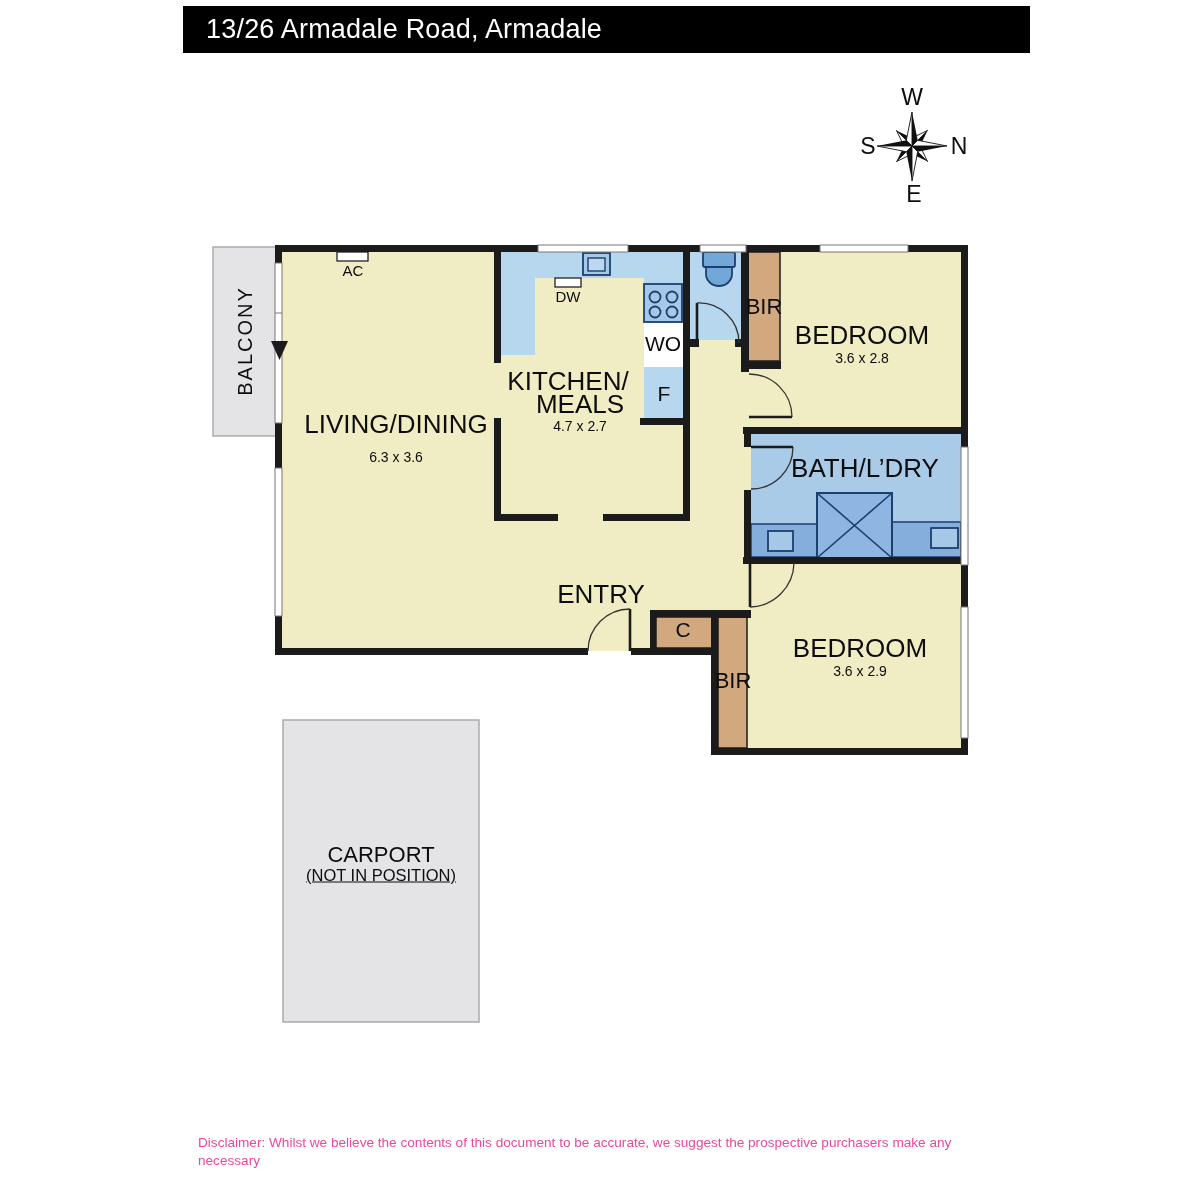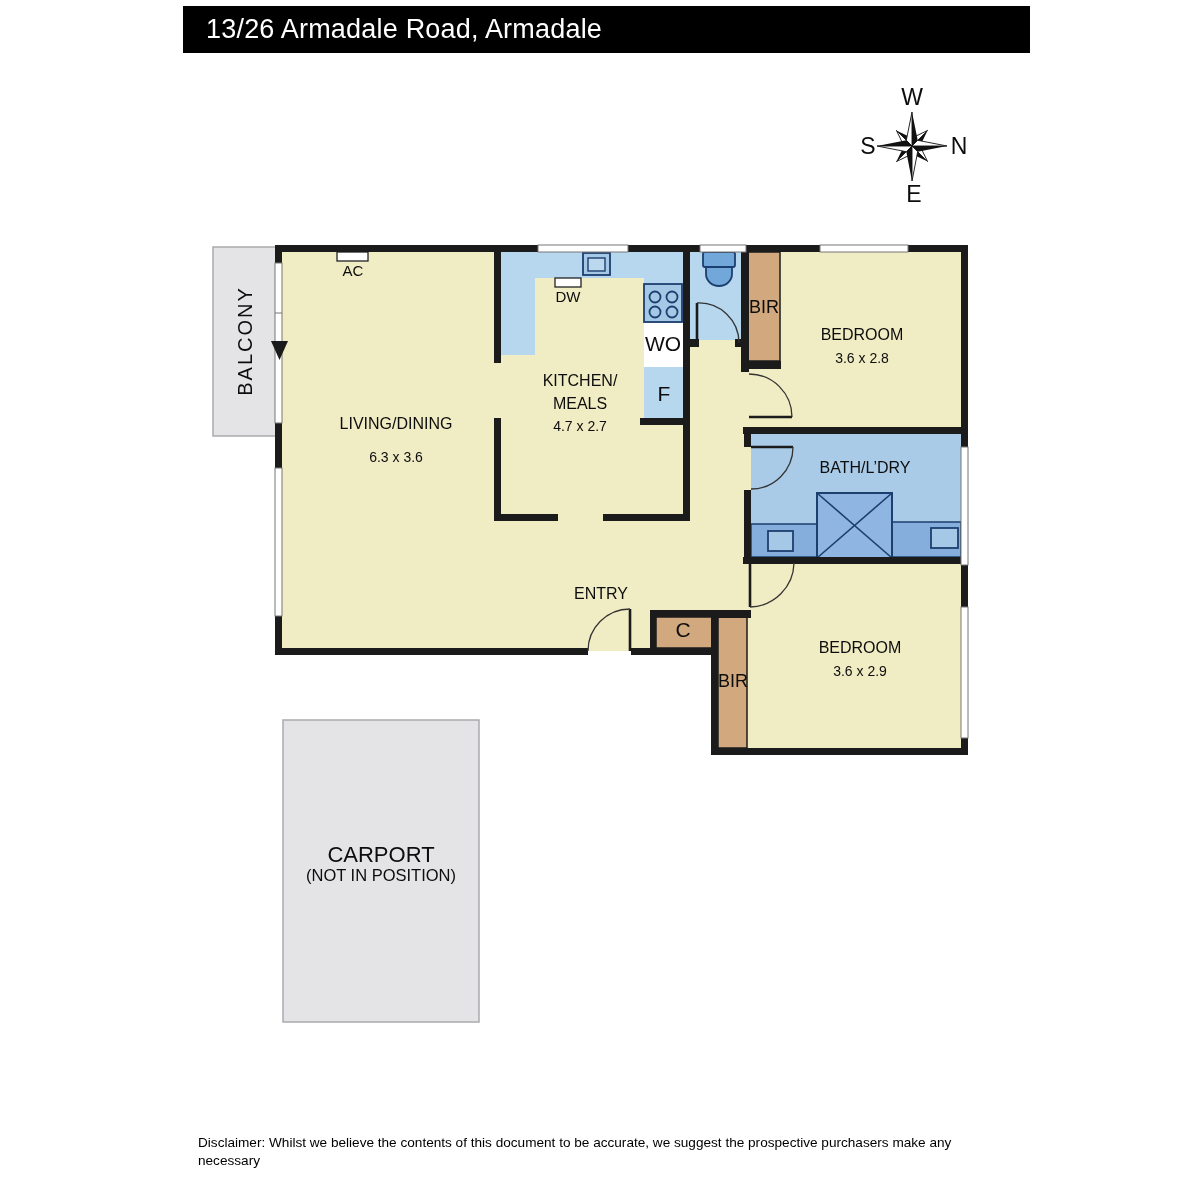--- a/index.html
+++ b/index.html
@@ -4,30 +4,30 @@
 <style>
   html,body{margin:0;padding:0;background:#ffffff;}
   .canvas{position:relative;width:1200px;height:1200px;background:#ffffff;overflow:hidden;
           font-family:"Liberation Sans",sans-serif;}
   .plan-svg{position:absolute;left:0;top:0;z-index:1;}
   .titlebar{position:absolute;left:183px;top:6px;width:847px;height:47px;background:var(--title-bg,#000);
             z-index:3;display:flex;align-items:center;}
   .titlebar span{color:var(--title-text,#fff);font-size:27px;padding-left:23px;letter-spacing:.2px;}
   .lbl{position:absolute;transform:translate(-50%,-50%);white-space:nowrap;color:#0d0d0d;z-index:2;
        text-align:center;}
-  .room-name{font-size:16px;}
+  .room-name{font-size:26px;}
   .room-dims{font-size:14px;}
   .fix-lbl-lg{font-size:21px;text-align:right;}
-  .fix-lbl-md{font-size:18px;}
+  .fix-lbl-md{font-size:22px;}
   .fix-lbl-sm{font-size:15px;}
   .compass-letter{font-size:23px;}
   .balcony-lbl{font-size:20px;letter-spacing:2px;transform:translate(-50%,-50%) rotate(-90deg);}
   .carport-lbl{font-size:22px;}
-  .carport-note{font-size:16.5px;}
-  .disclaimer{position:absolute;left:198px;top:1134px;width:815px;z-index:2;color:#000000;
+  .carport-note{font-size:16.5px;text-decoration:underline;}
+  .disclaimer{position:absolute;left:198px;top:1134px;width:815px;z-index:2;color:#ec4899;
               font-size:13.6px;line-height:17.5px;}
   .disclaimer .l2{padding-left:7px;}
   
   .room{fill:var(--room-fill,#f0ecc3);}
   .out{fill:var(--outdoor-fill,#e4e4e7);stroke:var(--outdoor-border,#ababaf);stroke-width:1.5;}
   .wet{fill:var(--wet-fill,#b7d7ef);}
   .bath{fill:var(--bath-fill,#a9cbe8);}
   .bcounter{fill:var(--bath-counter,#86aedd);stroke:#1d3f6e;stroke-width:1.5;}
   .robe{fill:var(--robe-fill,#d2a87e);stroke:#1b1b1b;stroke-width:1.5;}
   .wall{fill:var(--wall,#1b1b1b);}
@@ -178,21 +178,21 @@
     </g>
   </svg>
 
   <div class="lbl compass-letter" style="left:912px;top:97px">W</div>
   <div class="lbl compass-letter" style="left:868px;top:146px">S</div>
   <div class="lbl compass-letter" style="left:959px;top:146px">N</div>
   <div class="lbl compass-letter" style="left:914px;top:194px">E</div>
 
   <div class="lbl room-name" style="left:396px;top:424px">LIVING/DINING</div>
   <div class="lbl room-dims" style="left:396px;top:457px">6.3 x 3.6</div>
-  <div class="lbl room-name" style="left:580px;top:381px">KITCHEN/</div>
+  <div class="lbl room-name" style="left:568px;top:381px">KITCHEN/</div>
   <div class="lbl room-name" style="left:580px;top:404px">MEALS</div>
   <div class="lbl room-dims" style="left:580px;top:426px">4.7 x 2.7</div>
   <div class="lbl room-name" style="left:862px;top:335px">BEDROOM</div>
   <div class="lbl room-dims" style="left:862px;top:358px">3.6 x 2.8</div>
   <div class="lbl room-name" style="left:865px;top:468px">BATH/L’DRY</div>
   <div class="lbl room-name" style="left:860px;top:648px">BEDROOM</div>
   <div class="lbl room-dims" style="left:860px;top:671px">3.6 x 2.9</div>
   <div class="lbl room-name" style="left:601px;top:594px">ENTRY</div>
   <div class="lbl balcony-lbl" style="left:245px;top:341px">BALCONY</div>
   <div class="lbl carport-lbl" style="left:381px;top:855px">CARPORT</div>

